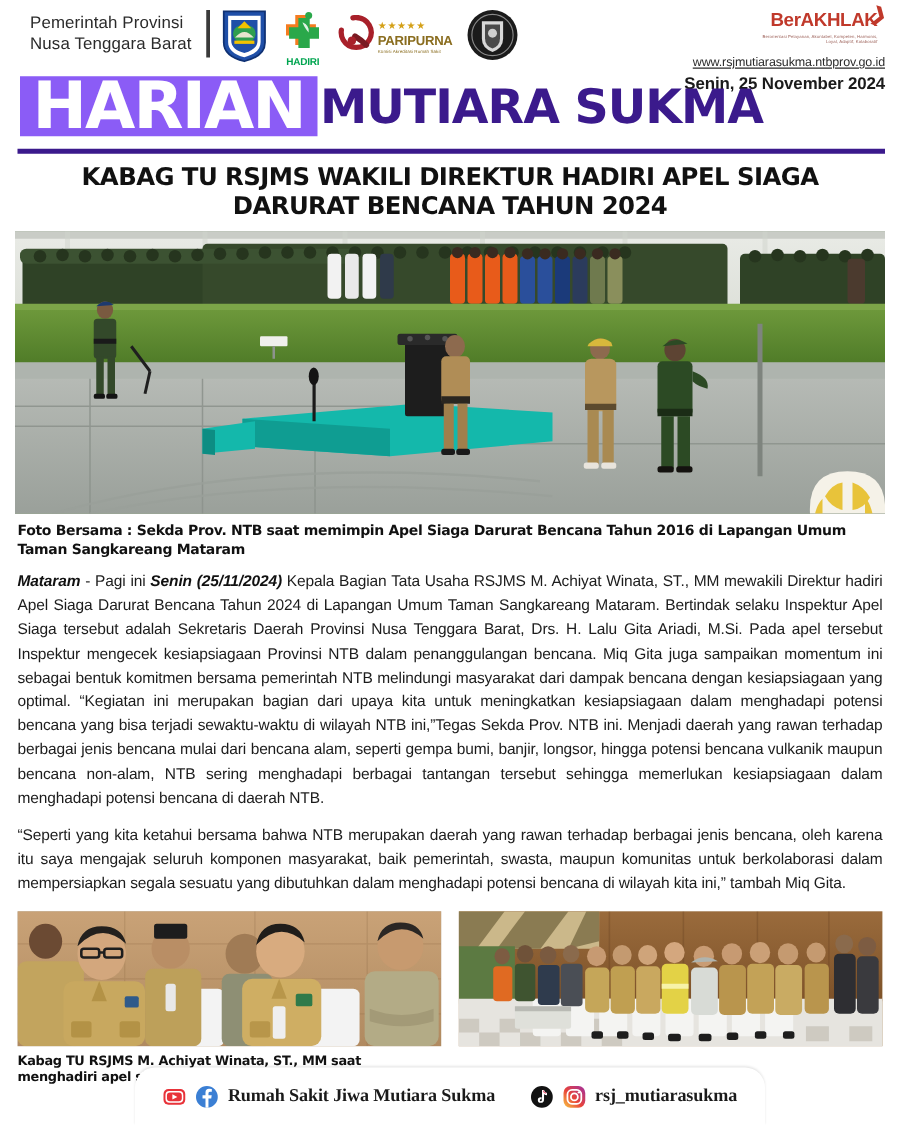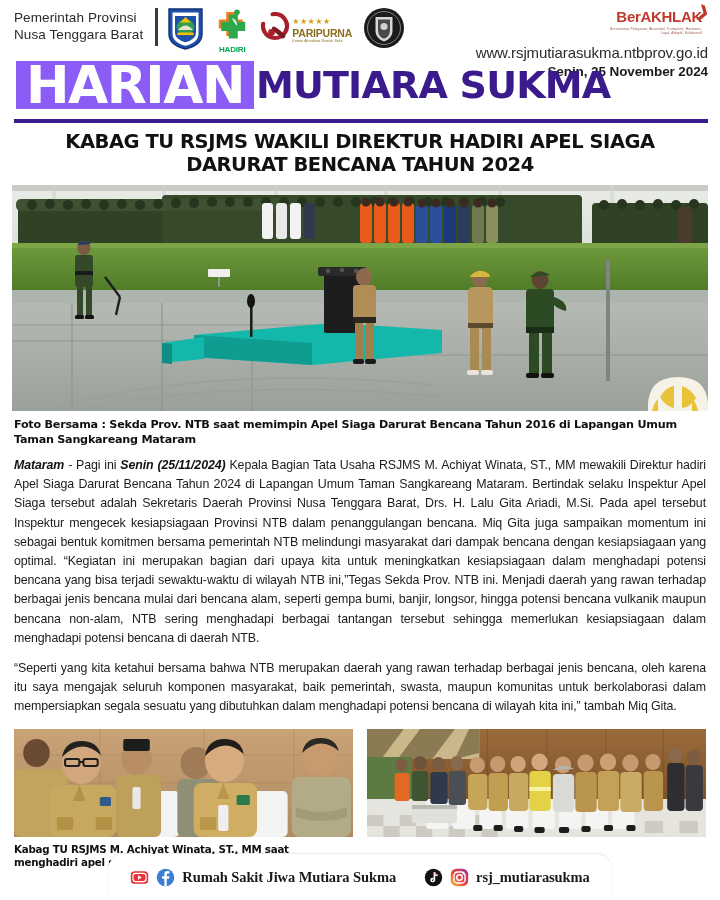--- a/index.html
+++ b/index.html
@@ -16,21 +16,21 @@
     position: relative;
     width: 720px;
     height: 900px;
     background: #ffffff;
   }
 
   
   .header {
     position: relative;
     height: 56px;
-    padding: 6px 12px 0 14px;
+    padding: 6px 12px 0 24px;
     display: flex;
     align-items: flex-start;
   }
 
   .gov-name {
     font-size: 13.5px;
     line-height: 17px;
     color: #2b2b2b;
     letter-spacing: 0.1px;
     white-space: pre-line;
@@ -95,22 +95,23 @@
     position: absolute; top: -5px; right: -2px;
     font-size: 15px; color: #c0392b; font-weight: 700;
     transform: rotate(18deg);
   }
   .berakhlak-sub {
     display: block; font-size: 3.4px; color: #9b5f57;
     line-height: 4.6px; margin-top: 1.5px; white-space: pre-line;
     letter-spacing: 0.1px;
   }
   .site-url {
-    font-size: 15px; color: #2b2b2b; margin-top: 6px;
+    font-size: 10px; color: #2b2b2b; margin-top: 6px;
     letter-spacing: -0.1px;
+    text-decoration: underline;
   }
   .pub-date {
     font-size: 13.5px; font-weight: 800; color: #1b1b1b;
     margin-top: 3px; letter-spacing: -0.1px;
   }
 
   
   .masthead {
     position: relative;
     height: 62px;

